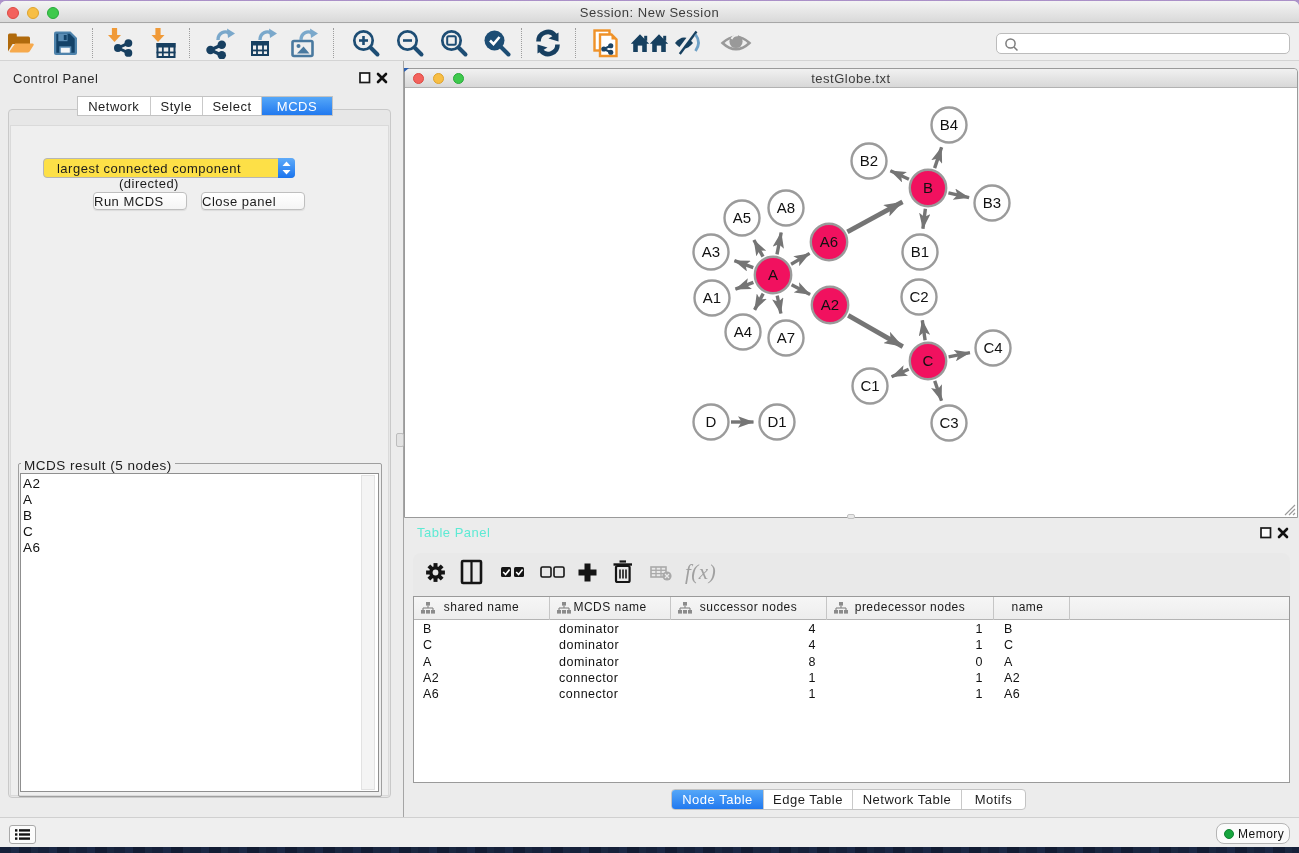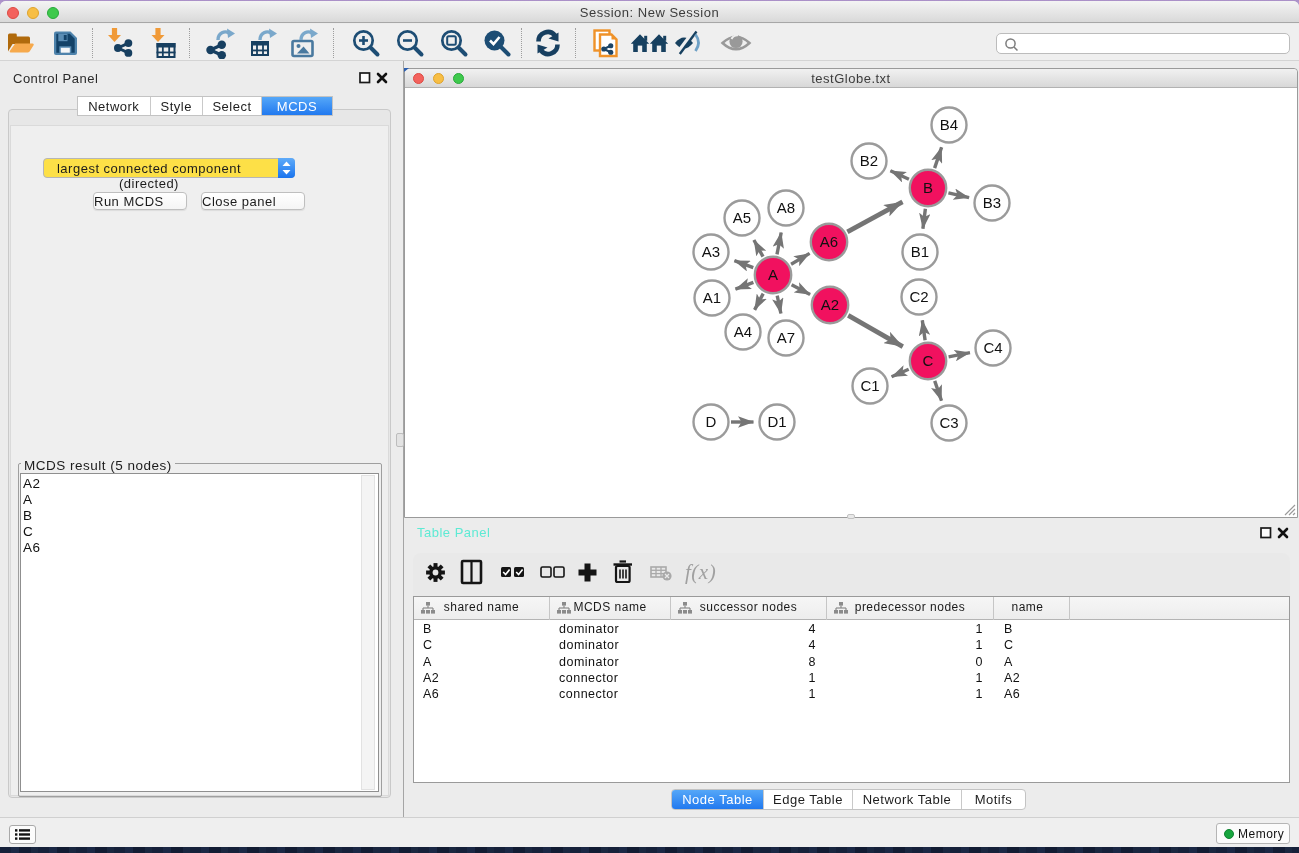--- a/index.html
+++ b/index.html
@@ -45,21 +45,21 @@
 #thead .col{position:absolute;top:0;height:23px;border-right:1px solid #c6c6c6}
 #thead .lab{position:absolute;top:3px;width:100%;text-align:center;font-size:12px;color:#1a1a1a}
 #thead svg{position:absolute;top:5px}
 .cell{position:absolute;font-size:12.5px;color:#111}
 #btabs{position:absolute;left:671px;top:789px;height:21px;display:flex;border:1px solid #c3c3c3;border-radius:4px;overflow:hidden;background:#fff}
 #btabs div{font-size:13px;color:#1d1d1d;text-align:center;line-height:20px;border-right:1px solid #c9c9c9}
 #btabs div:last-child{border-right:none}
 #btabs .sel{background:linear-gradient(#55a7f8,#2179ef);color:#fff}
 #statusbar{position:absolute;left:0;top:817px;width:1299px;height:30px;background:#efefef;border-top:1px solid #d0d0d0}
 #lsbtn{position:absolute;left:9px;top:825px;width:27px;height:19px;background:#fcfcfc;border:1px solid #a9a9a9;border-radius:3px}
-#membtn{position:absolute;left:1216px;top:823px;width:74px;height:21px;background:#fbfbfb;border:1px solid #b5b5b5;border-radius:3px;font-size:12px;color:#111}
+#membtn{position:absolute;left:1216px;top:823px;width:74px;height:21px;background:#fbfbfb;border:1px solid #b5b5b5;border-radius:8px;font-size:12px;color:#111}
 #membtn .dot{position:absolute;left:7px;top:5px;width:10px;height:10px;border-radius:50%;background:#17a53e;border:1px solid #108433}
 #membtn .t{position:absolute;left:21px;top:3px}
 #navy{position:absolute;left:0;top:847px;width:1299px;height:6px;background:repeating-linear-gradient(90deg,#16213a 0 11px,#1b2845 11px 19px,#121c33 19px 31px,#1a2740 31px 38px)}
 .wicon{position:absolute}
 </style></head>
 <body>
 <div id="app">
 <div id="purple"></div>
 <div id="winbody"></div>
 <div id="titlebar">

